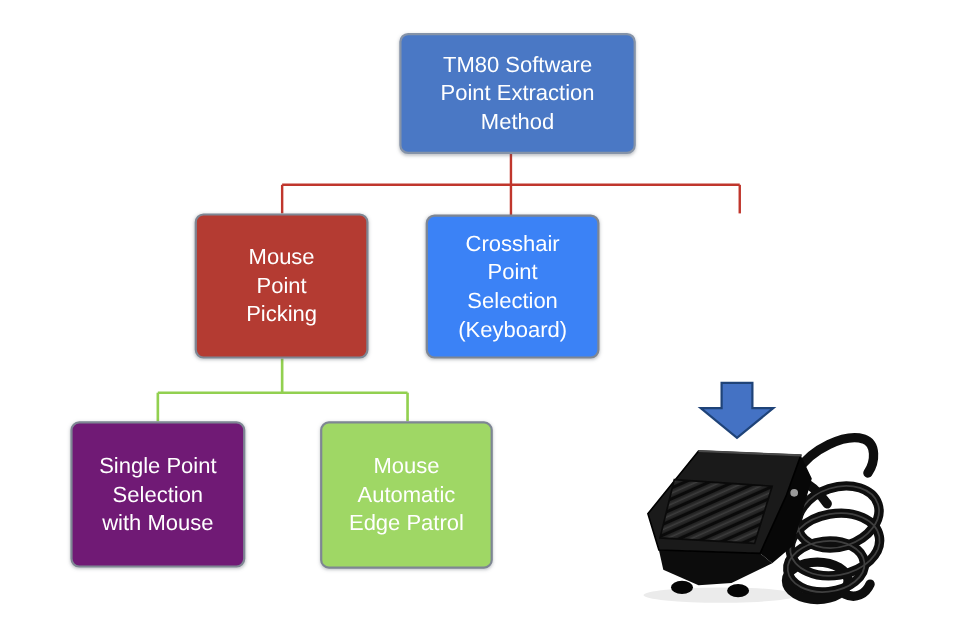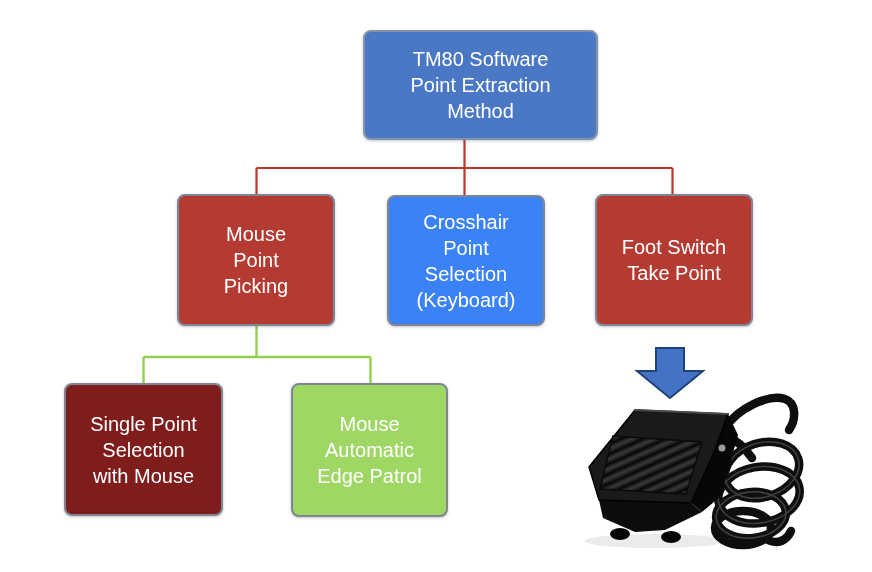--- a/index.html
+++ b/index.html
@@ -8,25 +8,25 @@
     font-family:"Liberation Sans","DejaVu Sans",sans-serif;
   }
   .overlay{position:absolute;left:0;top:0;z-index:0;}
   .node{
     position:absolute;z-index:2;box-sizing:border-box;
     display:flex;align-items:center;justify-content:center;text-align:center;
     color:#ffffff;font-size:20px;line-height:26px;white-space:pre-line;
     border:2px solid #7e8693;border-radius:8px;
     box-shadow:0 1px 3px rgba(80,90,100,.35);
   }
-  .n-root     {left:363px;top:30px; width:235px;height:110px;background:#4a78c5;border-color:#8593a8;}
+  .n-root     {left:363px;top:30px; width:215px;height:110px;background:#4a78c5;border-color:#8593a8;}
   .n-mouse    {left:177px;top:194px;width:158px;height:132px;background:#b43b32;}
   .n-crosshair{left:387px;top:195px;width:158px;height:131px;background:#3b82f6;}
   .n-foot     {left:595px;top:194px;width:158px;height:132px;background:#b43b32;}
-  .n-single   {left:64px; top:383px;width:159px;height:133px;background:#7f1d1d;}
+  .n-single   {left:64px; top:383px;width:159px;height:133px;background:#701a75;}
   .n-patrol   {left:291px;top:383px;width:157px;height:134px;background:#9fd765;}
   .pedal{position:absolute;left:575px;top:388px;z-index:1;}
 </style>
 </head>
 <body>
 
 <div class="canvas">
 
   <svg class="overlay" width="872" height="572" viewBox="0 0 872 572">
     <g stroke="#C0362C" stroke-width="2.2" fill="none">
@@ -50,22 +50,20 @@
 
   <div class="node n-mouse">Mouse
 Point
 Picking</div>
 
   <div class="node n-crosshair">Crosshair
 Point
 Selection
 (Keyboard)</div>
 
-  <div class="node n-foot">Foot Switch
-Take Point</div>
 
   <div class="node n-single">Single Point
 Selection
 with Mouse</div>
 
   <div class="node n-patrol">Mouse
 Automatic
 Edge Patrol</div>
 
   <svg class="pedal" width="250" height="180" viewBox="0 0 250 180" role="img">

